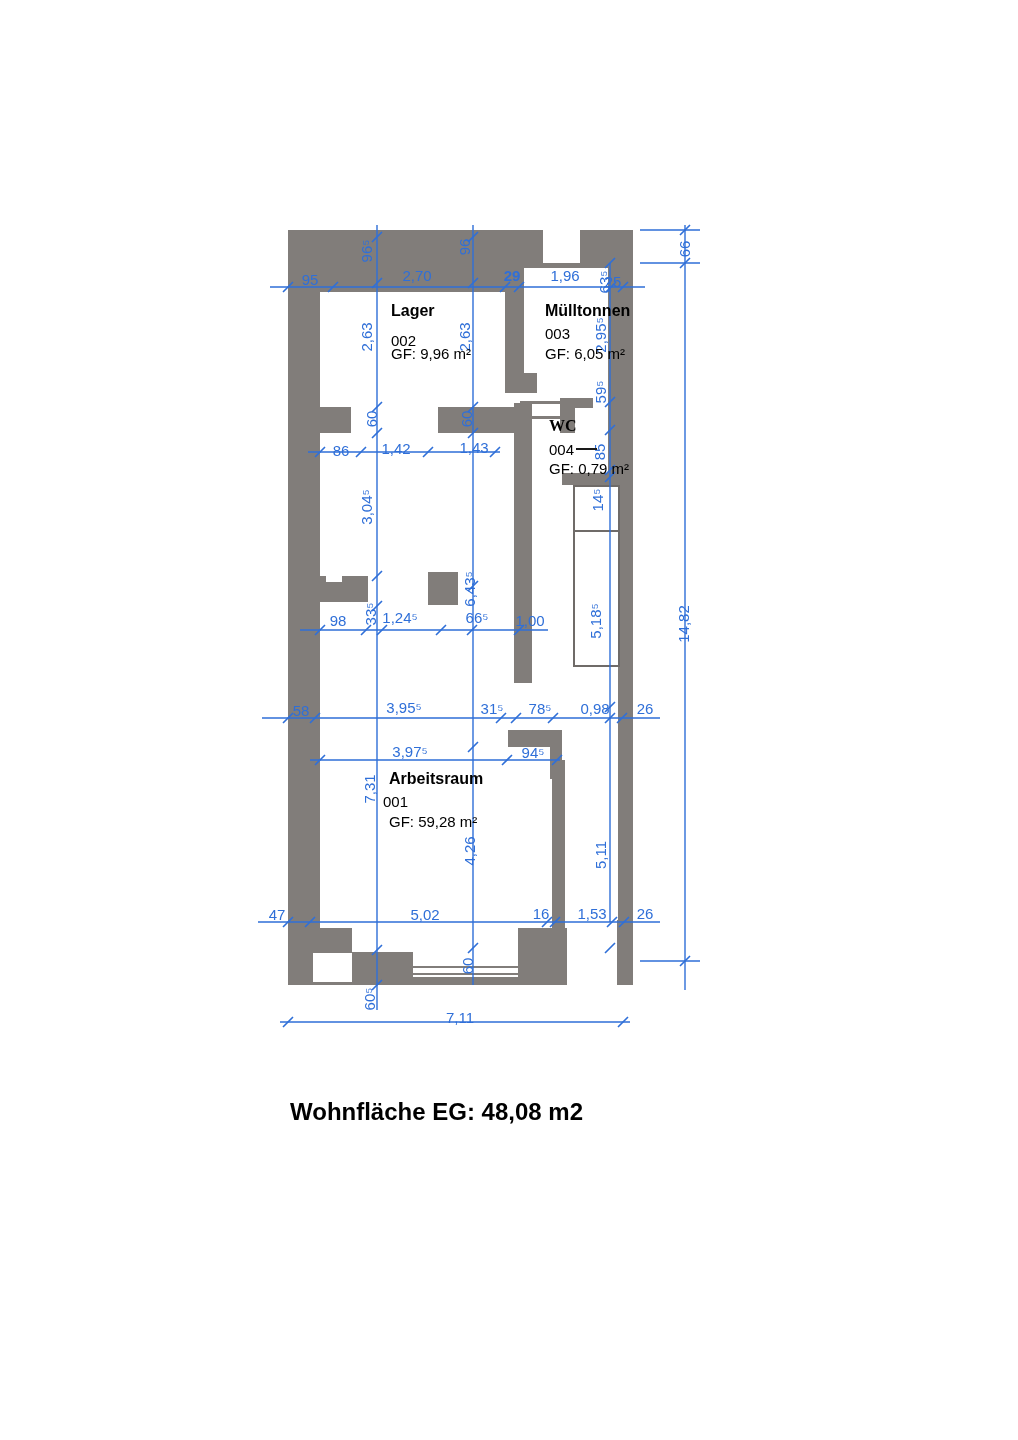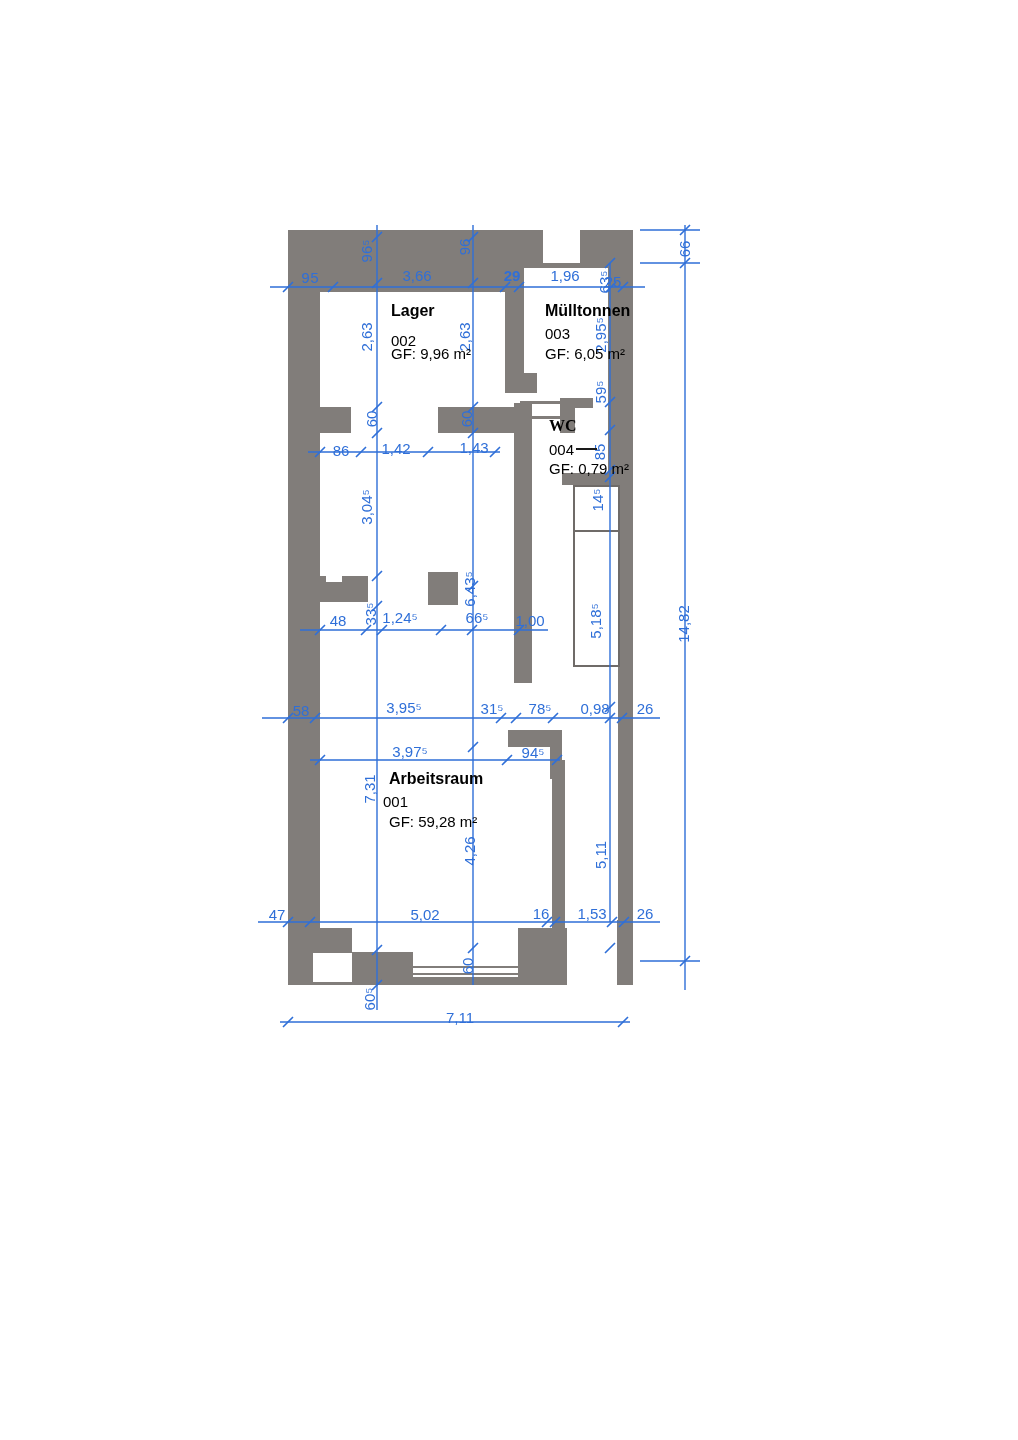--- a/index.html
+++ b/index.html
@@ -80,22 +80,22 @@
              M283 723L293 713 M310 723L320 713 M496 723L506 713 M511 723L521 713 M548 723L558 713 M605 723L615 713 M617 723L627 713
              M315 765L325 755 M502 765L512 755 M552 765L562 755
              M283 927L293 917 M305 927L315 917 M542 927L552 917 M550 927L560 917 M607 927L617 917 M619 927L629 917
              M283 1027L293 1017 M618 1027L628 1017
              M372 242L382 232 M372 288L382 278 M372 412L382 402 M372 438L382 428 M372 581L382 571 M372 611L382 601 M372 955L382 945 M372 990L382 980
              M468 242L478 232 M468 288L478 278 M468 412L478 402 M468 438L478 428 M468 591L478 581 M468 752L478 742 M468 953L478 943
              M605 268L615 258 M605 407L615 397 M605 435L615 425 M605 475L615 465 M605 482L615 472 M605 712L615 702 M605 953L615 943
              M680 235L690 225 M680 268L690 258 M680 966L690 956" fill="none" stroke="#2f6fd8" stroke-width="1.6"></path>
   </svg>
 
-  <span class="dim" style="left:310px;top:279px;font-family:Liberation Mono, monospace;">95</span>
-  <span class="dim" style="left:417px;top:275px;">3,66</span>
+  <span class="dim" style="left:310px;top:279px;">95</span>
+  <span class="dim" style="left:417px;top:275px;">2,70</span>
   <span class="dim" style="left:512px;top:275px;font-weight:bold;">29</span>
   <span class="dim" style="left:565px;top:275px;">1,96</span>
   <span class="dim" style="left:613px;top:281px;">25</span>
   <span class="dim rot" style="left:604px;top:282px;">63⁵</span>
   <span class="dim rot" style="left:366px;top:251px;">96⁵</span>
   <span class="dim rot" style="left:464px;top:247px;">96</span>
   <span class="dim rot" style="left:684px;top:249px;">66</span>
 
   <span class="dim rot" style="left:366px;top:337px;">2,63</span>
   <span class="dim rot" style="left:464px;top:337px;">2,63</span>
@@ -105,21 +105,21 @@
   <span class="dim rot" style="left:466px;top:419px;">60</span>
   <span class="dim" style="left:341px;top:450px;">86</span>
   <span class="dim" style="left:396px;top:448px;">1,42</span>
   <span class="dim" style="left:474px;top:447px;">1,43</span>
   <span class="dim rot" style="left:599px;top:452px;">85</span>
   <span class="dim rot" style="left:597px;top:500px;">14⁵</span>
   <span class="dim rot" style="left:366px;top:507px;">3,04⁵</span>
   <span class="dim rot" style="left:469px;top:589px;">6,43⁵</span>
 
   <span class="dim rot" style="left:370px;top:614px;">33⁵</span>
-  <span class="dim" style="left:338px;top:620px;">48</span>
+  <span class="dim" style="left:338px;top:620px;">98</span>
   <span class="dim" style="left:400px;top:617px;">1,24⁵</span>
   <span class="dim" style="left:477px;top:617px;">66⁵</span>
   <span class="dim" style="left:530px;top:620px;">1,00</span>
   <span class="dim rot" style="left:595px;top:621px;">5,18⁵</span>
   <span class="dim rot" style="left:683px;top:624px;">14,82</span>
 
   <span class="dim" style="left:301px;top:710px;">58</span>
   <span class="dim" style="left:404px;top:707px;">3,95⁵</span>
   <span class="dim" style="left:492px;top:708px;">31⁵</span>
   <span class="dim" style="left:540px;top:708px;">78⁵</span>
@@ -151,14 +151,15 @@
 
   <span class="rl rn" style="left:549px;top:426px;font-family:Liberation Serif, serif;">WC</span>
   <span class="rl" style="left:549px;top:449px;">004</span>
   <span class="rl" style="left:549px;top:468px;">GF: 0,79 m²</span>
   <div class="leader" style="left:576px;top:448px;width:21px;height:2px;"></div>
 
   <span class="rl rn" style="left:389px;top:779px;">Arbeitsraum</span>
   <span class="rl" style="left:383px;top:801px;">001</span>
   <span class="rl" style="left:389px;top:821px;">GF: 59,28 m²</span>
 
+  <div id="title">Wohnfläche EG: 48,08 m2</div>
 
 </div>
 
 </body></html>

